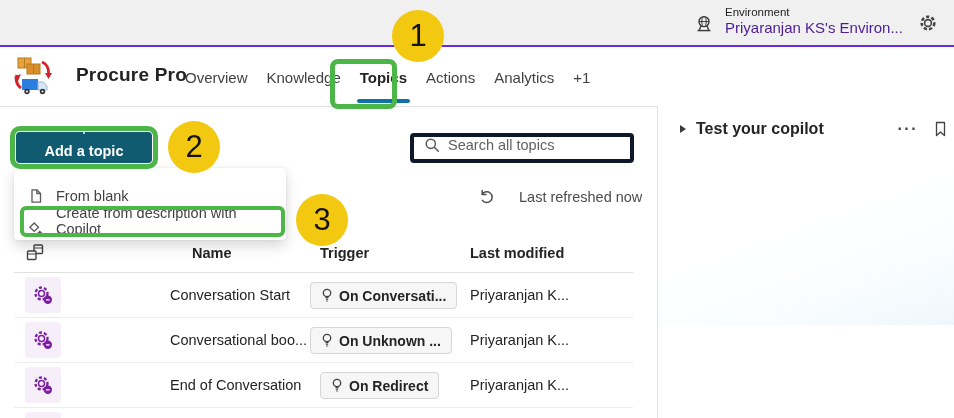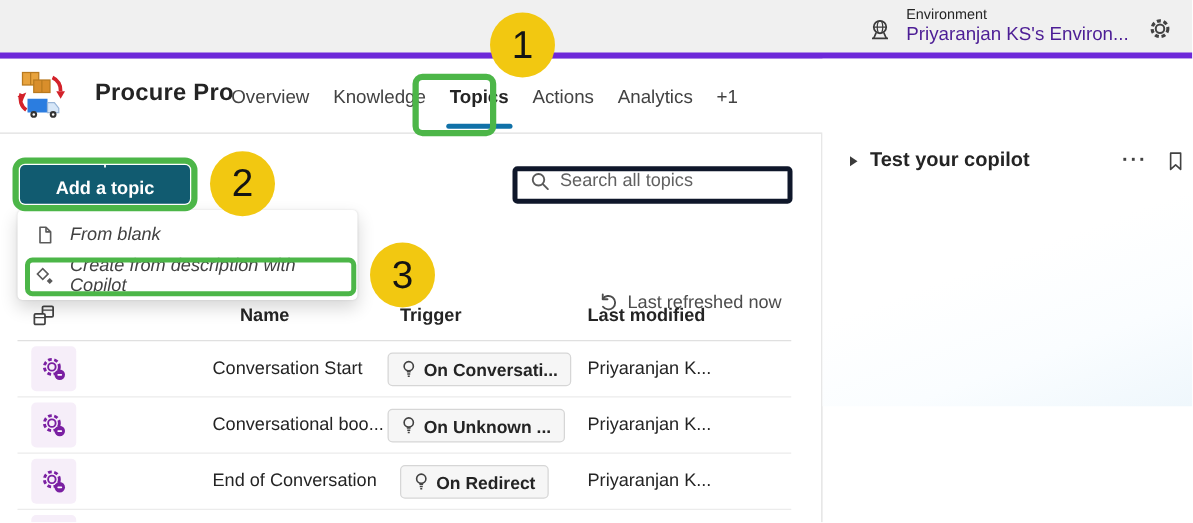--- a/index.html
+++ b/index.html
@@ -1,20 +1,20 @@
 <!DOCTYPE html>
 <html><head>
 <meta charset="utf-8">
 <style>
   * { margin:0; padding:0; box-sizing:border-box; }
   body { font-family:"Liberation Sans", sans-serif; background:#fff; }
   .screen { position:relative; width:954px; height:418px; background:#fff; overflow:hidden; }
 
   
-  .topbar { position:absolute; left:0; top:0; width:954px; height:47px; background:#f0f0f0; border-bottom:5px solid #6d28d9; }
+  .topbar { position:absolute; left:0; top:0; width:954px; height:47px; background:#f0f0f0; border-bottom:2px solid #6d28d9; }
   .env-group { position:absolute; left:694px; top:6px; display:flex; align-items:flex-end; gap:11px; cursor:pointer; }
   .env-icon { margin-bottom:2px; }
   .env-label { font-size:11.5px; color:#242424; }
   .env-value { font-size:15px; color:#4c1d95; margin-top:1px; }
   .topbar-gear { position:absolute; left:918px; top:13px; cursor:pointer; }
 
   
   .header { position:absolute; left:0; top:47px; width:954px; height:60px; background:#fff; }
   .logo { position:absolute; left:12px; top:8px; }
   .app-title { position:absolute; left:76px; top:17px; font-size:19px; font-weight:700; color:#242424; letter-spacing:.2px; }
@@ -32,27 +32,27 @@
   .vborder { position:absolute; left:657px; top:106px; width:1px; height:312px; background:#e0e0e0; }
 
   
   .add-topic-btn { position:absolute; left:16px; top:132px; width:136px; height:31px; background:#115b70; border:none; border-radius:4px;
                    display:flex; align-items:center; justify-content:center; gap:8px; color:#fff; cursor:pointer; font-family:inherit;flex-direction:column; }
   .add-topic-label { font-size:14.5px; font-weight:600; color:#fff; }
   .search-box { position:absolute; left:410px; top:133px; width:224px; height:30px; border:4px solid #0f172a; border-radius:4px;
                 background:#fff; display:flex; align-items:flex-start; gap:8px; padding:0 10px; }
   .search-box input { border:none; outline:none; flex:1; font-family:inherit; font-size:14.5px; color:#242424; background:transparent; }
   .search-box input::placeholder { color:#616161; }
-  .refresh-row { position:absolute; left:479px; top:189px; display:flex; align-items:center; gap:7px; cursor:pointer;margin-top:45px; }
+  .refresh-row { position:absolute; left:479px; top:189px; display:flex; align-items:center; gap:24px; cursor:pointer; }
   .refresh-text { font-size:14.5px; color:#4c4c4c; }
 
   
   .dropdown { position:absolute; left:14px; top:168px; width:272px; height:72px; background:#fff; border-radius:4px;
               box-shadow:0 6px 14px rgba(0,0,0,.16), 0 0 2px rgba(0,0,0,.10); padding:3px 0; z-index:30; }
-  .menu-item { height:33px; display:flex; align-items:center; gap:12px; padding:0 14px; font-size:14.5px; color:#424242; cursor:pointer;font-style:italic; }
+  .menu-item { height:33px; display:flex; align-items:flex-end; gap:12px; padding:0 14px; font-size:14.5px; color:#424242; cursor:pointer; }
 
   
   .tbl-header-icon { position:absolute; left:25px; top:242px; }
   .col-head { position:absolute; top:245px; font-size:14.5px; font-weight:600; color:#242424; }
   .col-name { left:170px;margin-left:22px; } .col-trigger { left:320px; } .col-mod { left:470px; }
   .tbl-head-line { position:absolute; left:14px; top:272px; width:619px; height:1px; background:#e0e0e0; }
   .row { position:absolute; left:14px; width:619px; height:45px; border-bottom:1px solid #ececec; cursor:pointer; }
   .row1 { top:273px; } .row2 { top:318px; } .row3 { top:363px; }
   .row-icon-box { position:absolute; left:11px; top:4px; width:36px; height:36px; background:#f6eef9; border-radius:4px;
                   display:flex; align-items:center; justify-content:center; }

